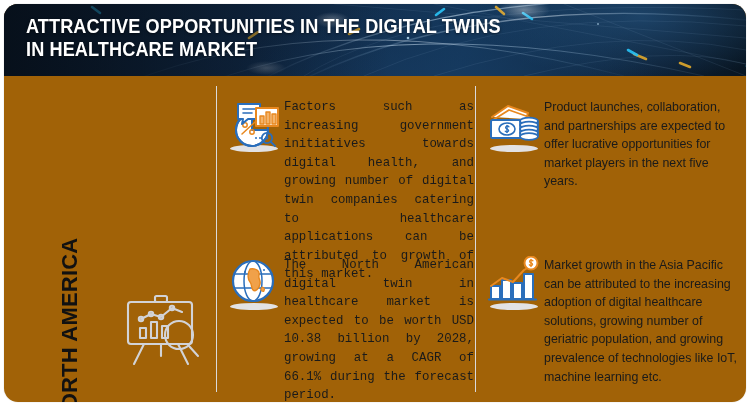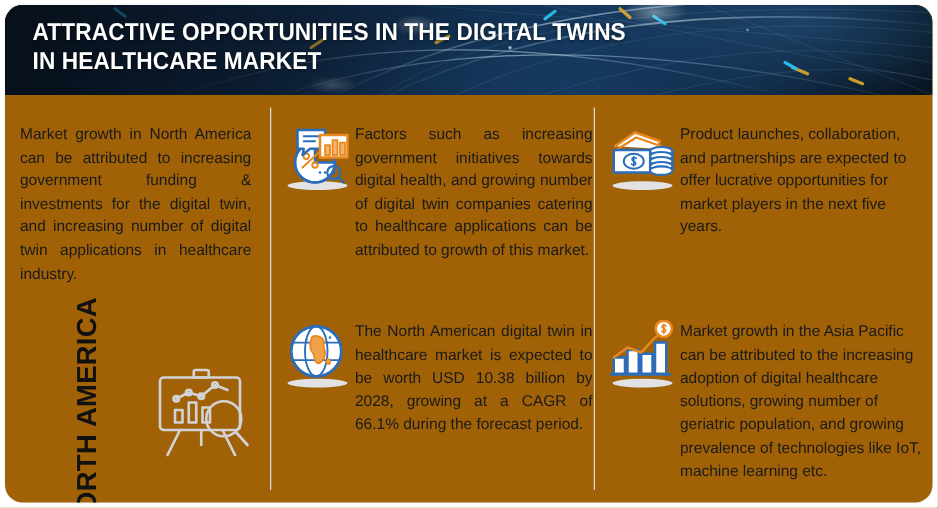--- a/index.html
+++ b/index.html
@@ -164,21 +164,21 @@
     background: #e2e2e4;
   }
   .fact-icon svg { position: relative; z-index: 2; }
 
   .fact-text {
     position: absolute;
     font-size: 12.4px;
     line-height: 18.6px;
     color: #1a1a1a;
   }
-  .justified { text-align: justify; text-justify: inter-word; }
+  .justified { text-align: justify; text-justify: inter-word; font-family: Liberation Mono, monospace; }
 
   
   .fact-c2a { left: 222px; top: 22px; width: 248px; }
   .fact-c2a .fact-text { left: 58px; top: 0px; width: 190px; }
 
   .fact-c2b { left: 222px; top: 180px; width: 248px; }
   .fact-c2b .fact-text { left: 58px; top: 0px; width: 190px; }
 
   
   .fact-c3a { left: 482px; top: 22px; width: 252px; }
@@ -253,21 +253,20 @@
       </svg>
 
       <div class="banner-title">ATTRACTIVE OPPORTUNITIES IN THE DIGITAL TWINS IN HEALTHCARE MARKET</div>
     </div>
 
     <div class="body-area">
 
       <div class="divider d1"></div>
       <div class="divider d2"></div>
 
-      <div class="col1-text">Market growth in North America can be attributed to increasing government funding &amp; investments for the digital twin, and increasing number of digital twin applications in healthcare industry.</div>
 
       <div class="region-block">
         <div class="region-label">
           <span>NORTH AMERICA</span>
         </div>
         <div class="region-icon">
           <svg viewBox="0 0 86 80" fill="none" stroke="#d2d3d7" stroke-width="2.1" stroke-linecap="round" stroke-linejoin="round">
 
             <rect x="8" y="12" width="64" height="42" rx="3"></rect>
 

